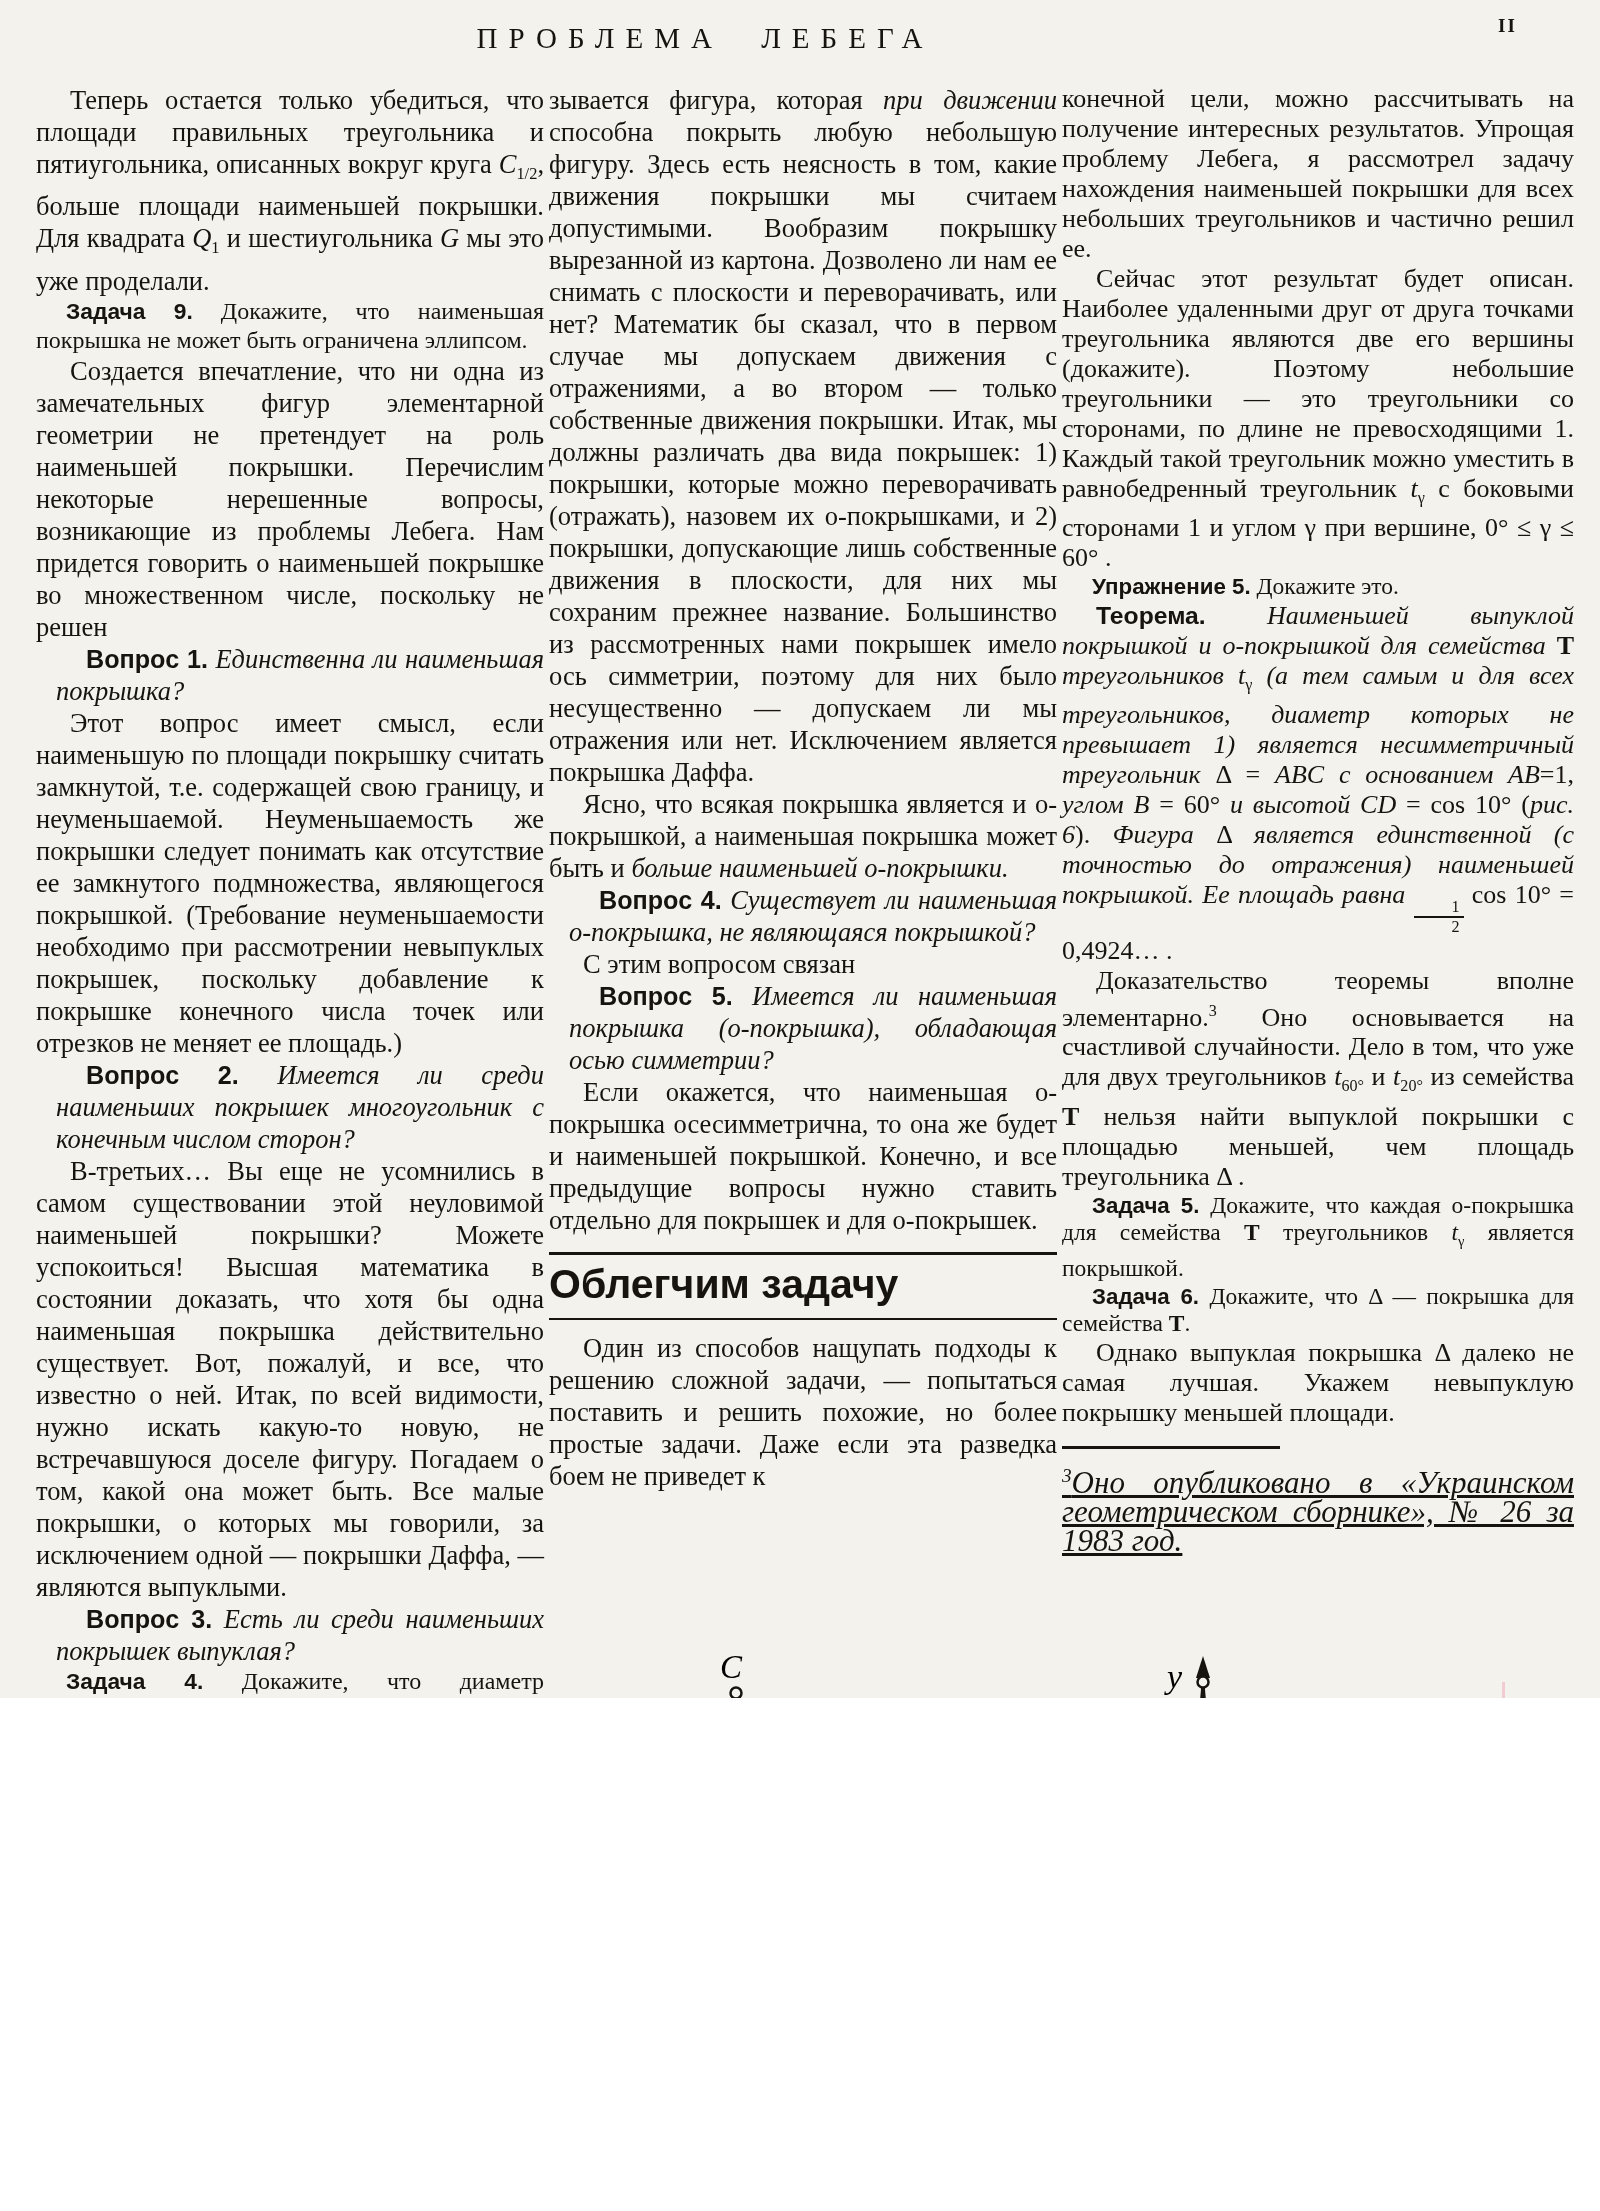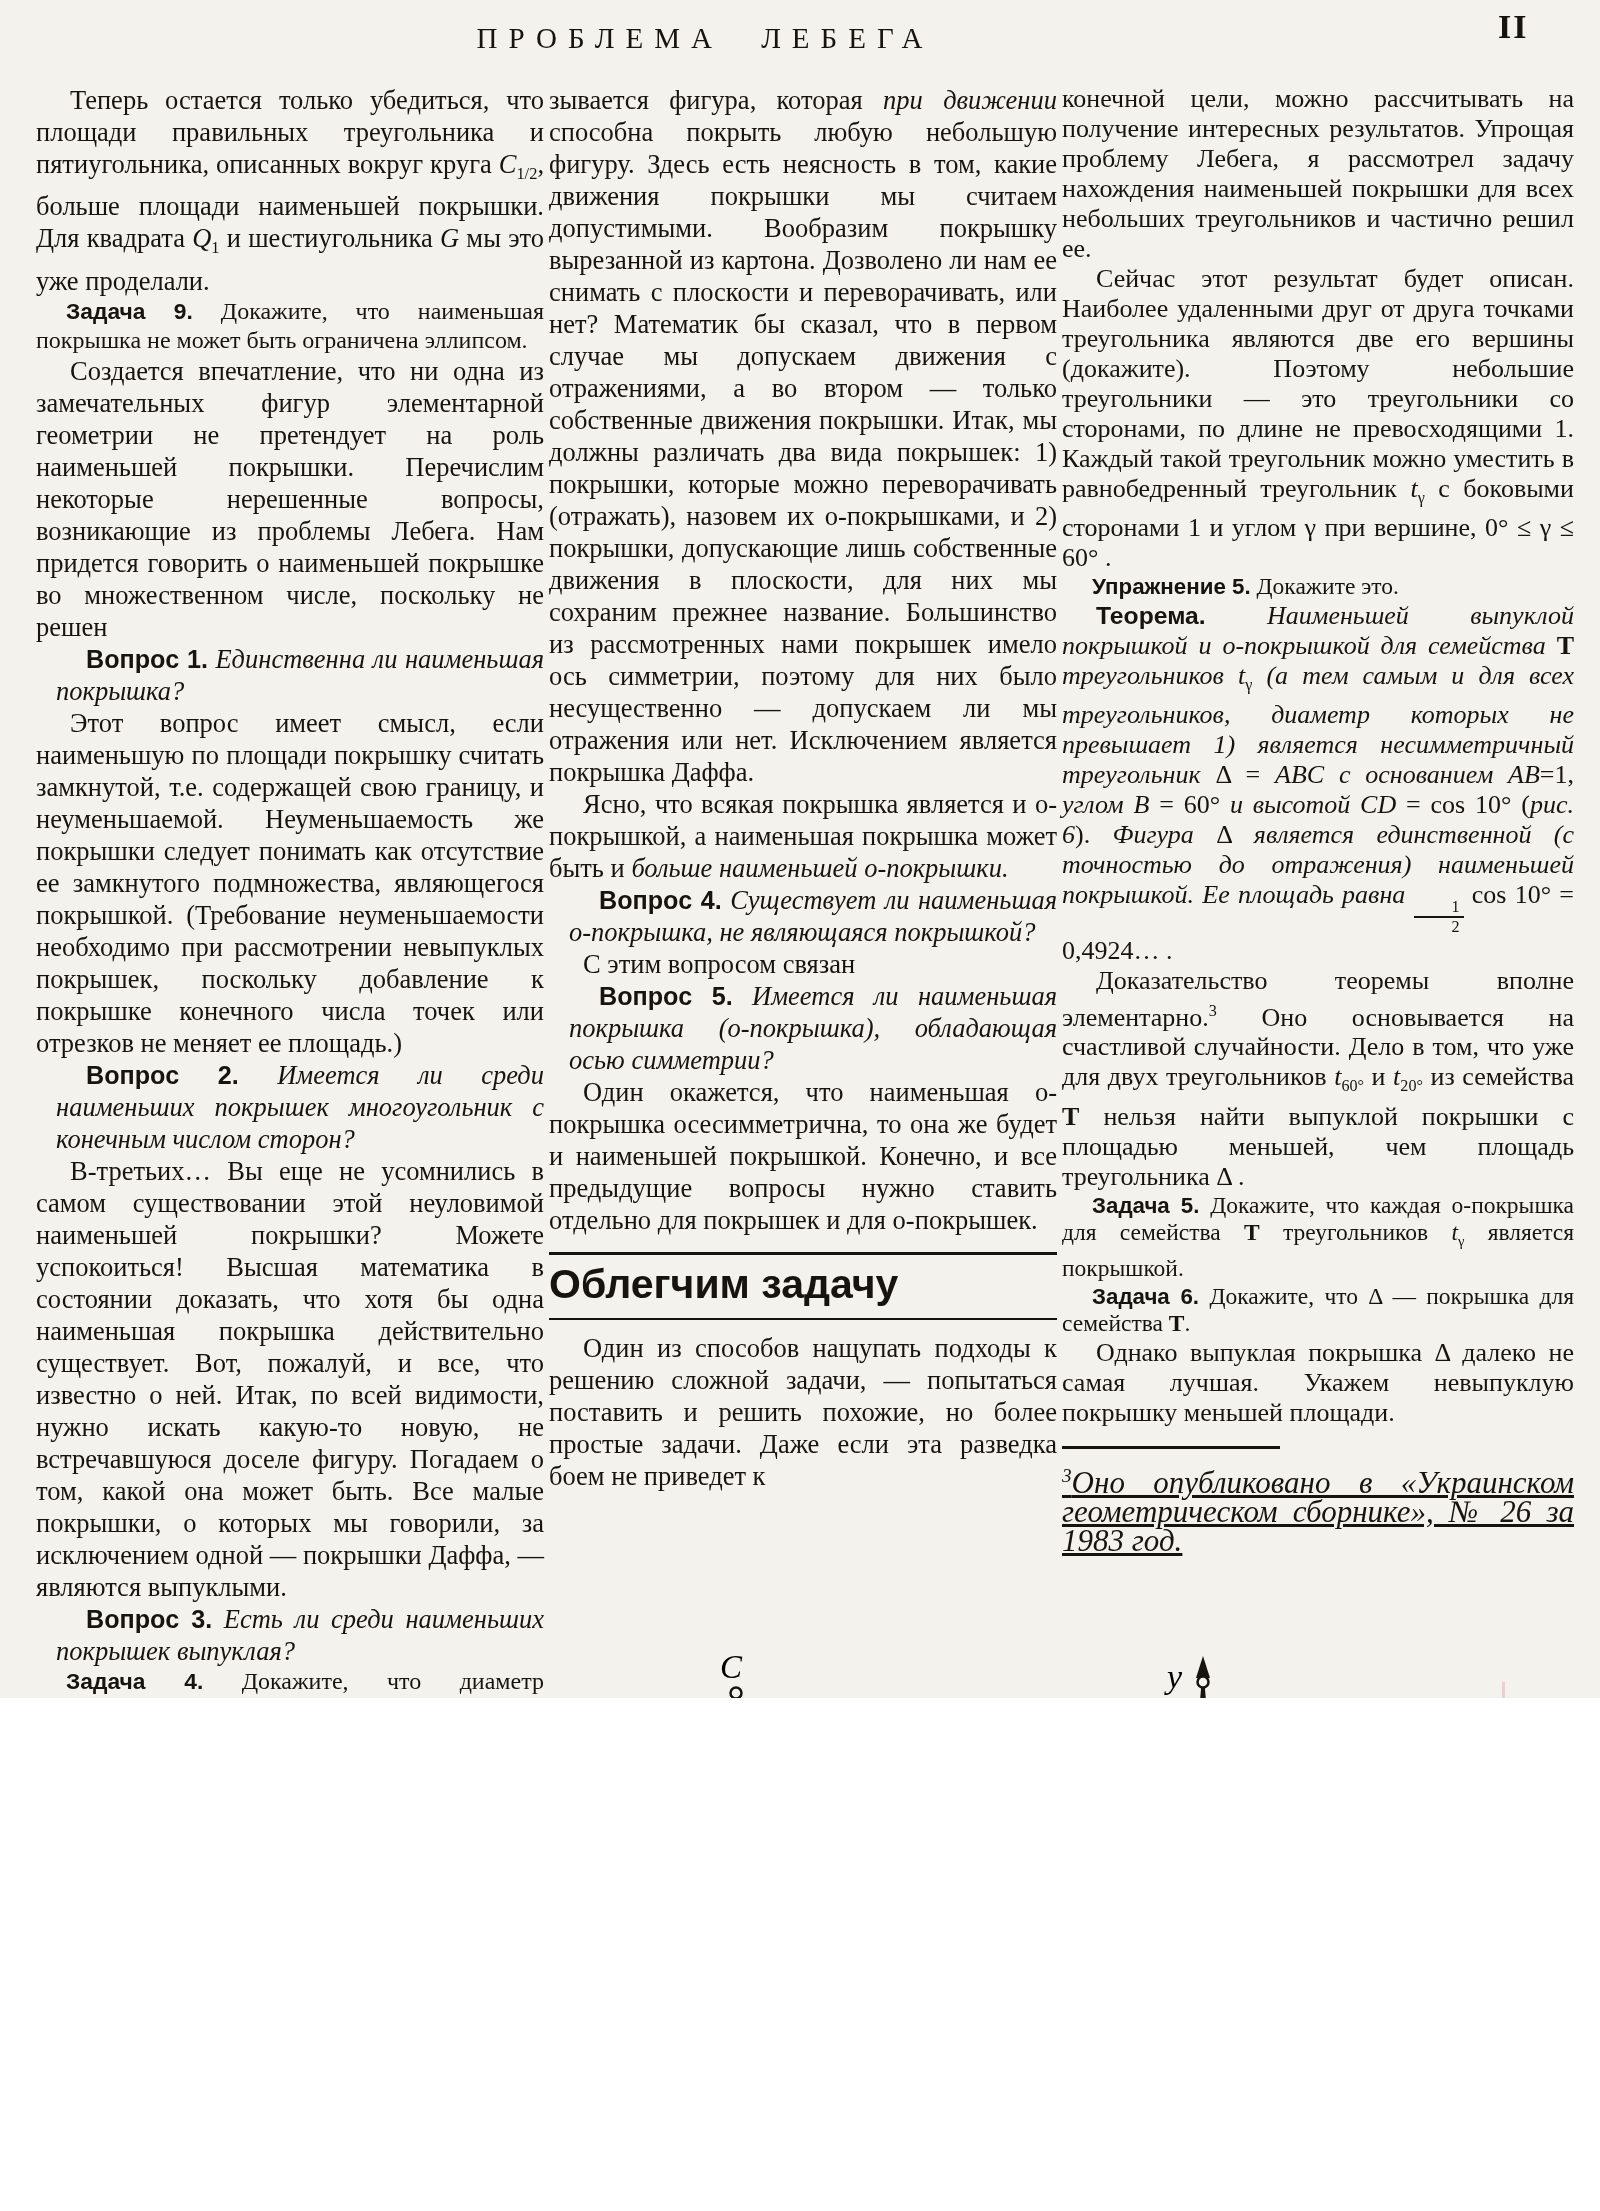--- a/index.html
+++ b/index.html
@@ -1,20 +1,20 @@
 <!DOCTYPE html>
 <html><head>
 <meta charset="utf-8">
 <style>
   html,body{margin:0;padding:0;}
   .page{position:relative;width:1600px;height:1698px;background:#f4f2ec;overflow:hidden;
         font-family:"Liberation Serif",serif;color:#17140f;}
   .pagehead{position:absolute;top:22px;left:0;width:1410px;text-align:center;
             font-size:29px;letter-spacing:11px;word-spacing:20px;font-weight:500;}
-  .pagenum{position:absolute;top:8px;left:1498px;font-size:34px;font-weight:bold;letter-spacing:2px;}
+  .pagenum{position:absolute;top:15px;left:1498px;font-size:19px;font-weight:bold;letter-spacing:2px;}
   .col{position:absolute;top:84px;text-align:justify;}
   .col1{left:36px;width:508px;font-size:26.5px;line-height:32px;}
   .col2{left:549px;width:508px;font-size:26.5px;line-height:32px;}
   .col3{left:1062px;width:512px;font-size:26px;line-height:30px;}
   p{margin:0;}
   .ind{text-indent:34px;}
   .task{font-size:0.91em;line-height:0.92em;text-indent:30px;}
   .col1 .task{font-size:24px;line-height:29px;}
   .col3 .task{font-size:23.5px;line-height:27.5px;}
   .q{text-indent:30px;margin-left:20px;}
@@ -57,21 +57,21 @@
     <p class="task"><span class="lbl">Задача 4.</span> Докажите, что диаметр наименьшей выпуклой покрышки меньше 2. Можете ли вы улучшить эту оценку? (Диаметром замкнутой фигуры называется наибольшее из попарных расстояний между точками.)</p>
     <p class="ind">Наступило время уточнить постановку самой проблемы Лебега. Вглядимся в определение: покрышкой на-</p>
   </div>
 
   <div class="col col2">
     <p>зывается фигура, которая <i>при движении</i> способна покрыть любую небольшую фигуру. Здесь есть неясность в том, какие движения покрышки мы считаем допустимыми. Вообразим покрышку вырезанной из картона. Дозволено ли нам ее снимать с плоскости и переворачивать, или нет? Математик бы сказал, что в первом случае мы допускаем движения с отражениями, а во втором — только собственные движения покрышки. Итак, мы должны различать два вида покрышек: 1) покрышки, которые можно переворачивать (отражать), назовем их о-покрышками, и 2) покрышки, допускающие лишь собственные движения в плоскости, для них мы сохраним прежнее название. Большинство из рассмотренных нами покрышек имело ось симметрии, поэтому для них было несущественно — допускаем ли мы отражения или нет. Исключением является покрышка Даффа.</p>
     <p class="ind">Ясно, что всякая покрышка является и о-покрышкой, а наименьшая покрышка может быть и <i>больше наименьшей о-покрышки.</i></p>
     <p class="q"><span class="lbl">Вопрос 4.</span> <i>Существует ли наименьшая о-покрышка, не являющаяся покрышкой?</i></p>
     <p class="ind">С этим вопросом связан</p>
     <p class="q"><span class="lbl">Вопрос 5.</span> <i>Имеется ли наименьшая покрышка (о-покрышка), обладающая осью симметрии?</i></p>
-    <p class="ind">Один окажется, что наименьшая о-покрышка осесимметрична, то она же будет и наименьшей покрышкой. Конечно, и все предыдущие вопросы нужно ставить отдельно для покрышек и для о-покрышек.</p>
+    <p class="ind">Если окажется, что наименьшая о-покрышка осесимметрична, то она же будет и наименьшей покрышкой. Конечно, и все предыдущие вопросы нужно ставить отдельно для покрышек и для о-покрышек.</p>
     <div class="section">Облегчим задачу</div>
     <p class="ind">Один из способов нащупать подходы к решению сложной задачи, — попытаться поставить и решить похожие, но более простые задачи. Даже если эта разведка боем не приведет к</p>
   </div>
 
   <div class="col col3">
     <p>конечной цели, можно рассчитывать на получение интересных результатов. Упрощая проблему Лебега, я рассмотрел задачу нахождения наименьшей покрышки для всех небольших треугольников и частично решил ее.</p>
     <p class="ind">Сейчас этот результат будет описан. Наиболее удаленными друг от друга точками треугольника являются две его вершины (докажите). Поэтому небольшие треугольники — это треугольники со сторонами, по длине не превосходящими 1. Каждый такой треугольник можно уместить в равнобедренный треугольник <i>t</i><sub>γ</sub> с боковыми сторонами 1 и углом γ при вершине, 0° ≤ γ ≤ 60° .</p>
     <p class="task"><span class="lbl">Упражнение 5.</span> Докажите это.</p>
     <p class="ind"><span class="lbl">Теорема.</span> <i>Наименьшей выпуклой покрышкой и о-покрышкой для семейства</i> <b>T</b> <i>треугольников t</i><sub>γ</sub> <i>(а тем самым и для всех треугольников, диаметр которых не превышает 1) является несимметричный треугольник</i> Δ = <i>ABC</i> <i>с основанием AB</i>=1, <i>углом B</i> = 60° <i>и высотой CD</i> = cos 10° (<i>рис. 6</i>). <i>Фигура</i> Δ <i>является единственной (с точностью до отражения) наименьшей покрышкой. Ее площадь равна</i> <span class="frac">
           <span>1</span>

